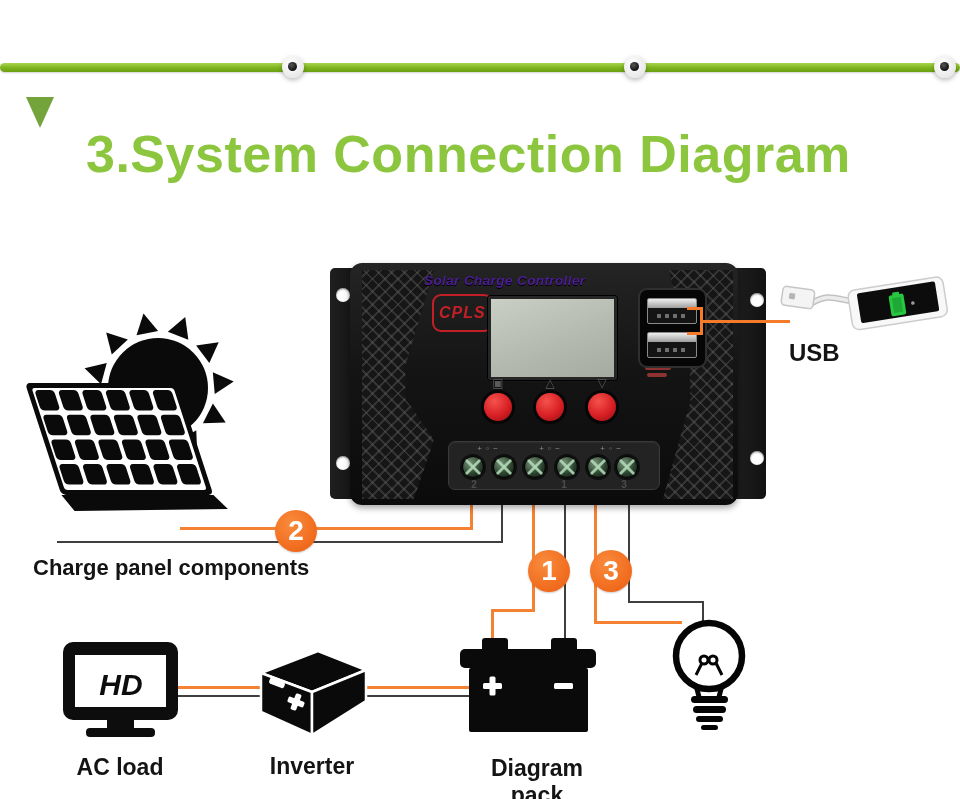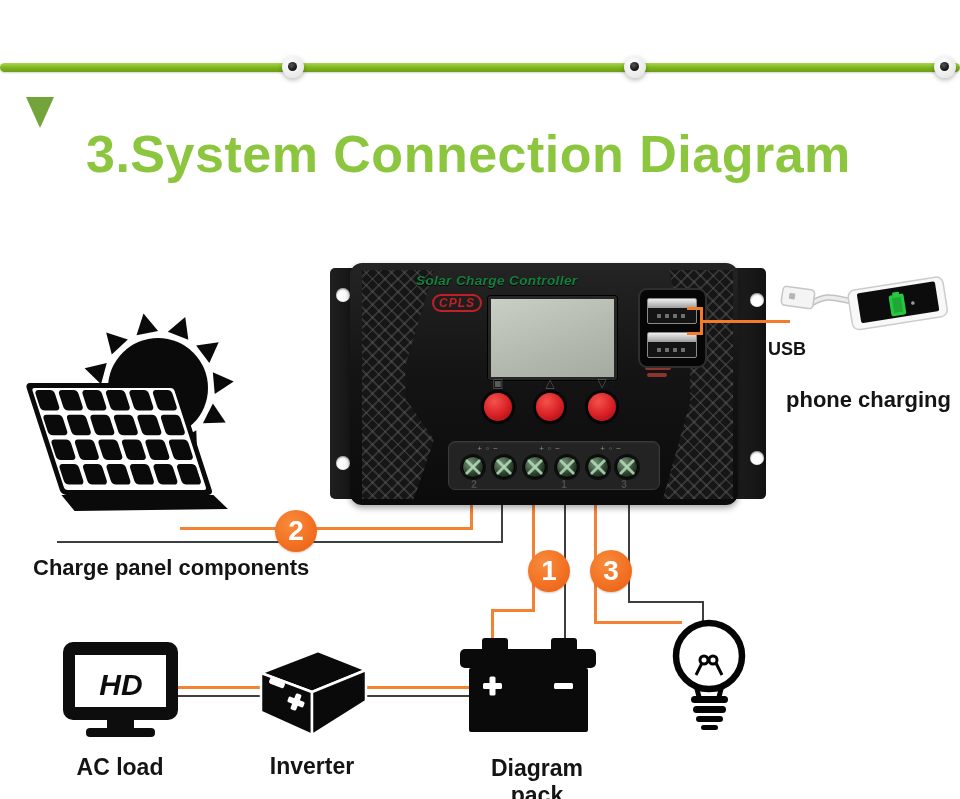--- a/index.html
+++ b/index.html
@@ -35,24 +35,24 @@
   .ctl-body{left:20px;top:0;width:388px;height:242px;border-radius:12px;
             background:linear-gradient(180deg,#242424 0%,#141414 45%,#0b0b0b 100%);
             box-shadow:0 3px 6px rgba(0,0,0,.35);}
   .hatch{background-color:#161616;
          background-image:repeating-linear-gradient(45deg,rgba(105,105,105,.35) 0 2px,transparent 2px 9px),
                           repeating-linear-gradient(-45deg,rgba(105,105,105,.35) 0 2px,transparent 2px 9px);}
   .hatch-l{left:32px;top:7px;width:72px;height:229px;
            clip-path:polygon(0 0,100% 0,60% 42%,60% 56%,100% 74%,72% 100%,0 100%);}
   .hatch-r{left:325px;top:7px;width:78px;height:229px;
            clip-path:polygon(100% 0,18% 0,45% 40%,45% 58%,10% 100%,100% 100%);}
-  .brand{left:86px;top:10px;font-size:13.5px;font-weight:bold;font-style:italic;color:#15803d;
+  .brand{left:94px;top:10px;font-size:13.5px;font-weight:bold;font-style:italic;color:#4c1d95;
          letter-spacing:.4px;white-space:nowrap;text-shadow:0 1px 0 #000;}
-  .model{left:102px;top:31px;border:2px solid #c22026;border-radius:9px;padding:0 5px;
-         color:#c22026;font-size:12px;font-weight:bold;font-style:italic;letter-spacing:1px;}
+  .model{left:102px;top:31px;border:2px solid #c22026;border-radius:9px;padding:8px 5px;
+         color:#c22026;font-size:16px;font-weight:bold;font-style:italic;letter-spacing:1px;}
   .lcd{left:158px;top:33px;width:123px;height:78px;border:3px solid #262626;border-radius:3px;
        background:linear-gradient(160deg,#c9cfc5 0%,#b2b8ae 60%,#a5aba1 100%);
        box-shadow:0 0 0 1px #000,0 1px 2px rgba(255,255,255,.08);}
   .btn-glyph{width:36px;text-align:center;top:113px;color:#5a5a5a;font-size:12px;font-weight:bold;}
   .rbtn{width:28px;height:28px;border-radius:50%;top:130px;
         background:radial-gradient(circle at 38% 30%,#f4524c,#d81f24 55%,#971016 95%);
         box-shadow:0 0 0 3px #060606,0 2px 3px rgba(0,0,0,.6);}
   .fineprint{width:26px;height:4px;background:#8d3330;filter:blur(.7px);border-radius:2px;}
   .usb-mod{left:308px;top:25px;width:65px;height:76px;border:2px solid #2f2f2f;border-radius:9px;background:#060606;}
   .usb-port{position:absolute;left:7px;width:48px;height:24px;background:#141414;border:1px solid #8a8a8a;
@@ -225,22 +225,21 @@
     </g>
     <g transform="rotate(-9 130 38)">
       <rect x="80" y="16" width="96" height="40" rx="7" fill="#f8f8f8" stroke="#cccccc" stroke-width="1.5"></rect>
       <rect x="89" y="20" width="79" height="30" rx="2" fill="#0c0c0c"></rect>
       <rect x="124" y="24.5" width="7" height="3.5" rx="1" fill="#27c840"></rect>
       <rect x="120" y="27" width="15" height="21" rx="2" fill="#27c840"></rect>
       <rect x="123" y="30" width="9" height="15" fill="#1fa835"></rect>
       <circle cx="143" cy="38" r="1.8" fill="#9a9a9a"></circle>
     </g>
   </svg>
-  <div class="abs lbl" style="left:768px;top:319px;font-size:18px;">USB</div>
-  <div class="abs lbl" style="left:786px;top:367px;font-size:22px;white-space:nowrap;">phone charging</div>
+  <div class="abs lbl" style="left:789px;top:319px;font-size:24px;">USB</div>
 
   <div class="abs callout" style="left:275px;top:490px;">2</div>
   <div class="abs callout" style="left:528px;top:530px;">1</div>
   <div class="abs callout" style="left:590px;top:530px;">3</div>
 
   <div class="abs lbl" style="left:33px;top:535px;font-size:22px;white-space:nowrap;">Charge panel components</div>
 
   <svg class="abs" style="left:63px;top:620px;" width="118" height="98" viewBox="0 0 118 98">
     <rect x="0" y="2" width="115" height="78" rx="10" fill="#0d0d0d"></rect>
     <rect x="12" y="15" width="91" height="52" fill="#ffffff"></rect>

